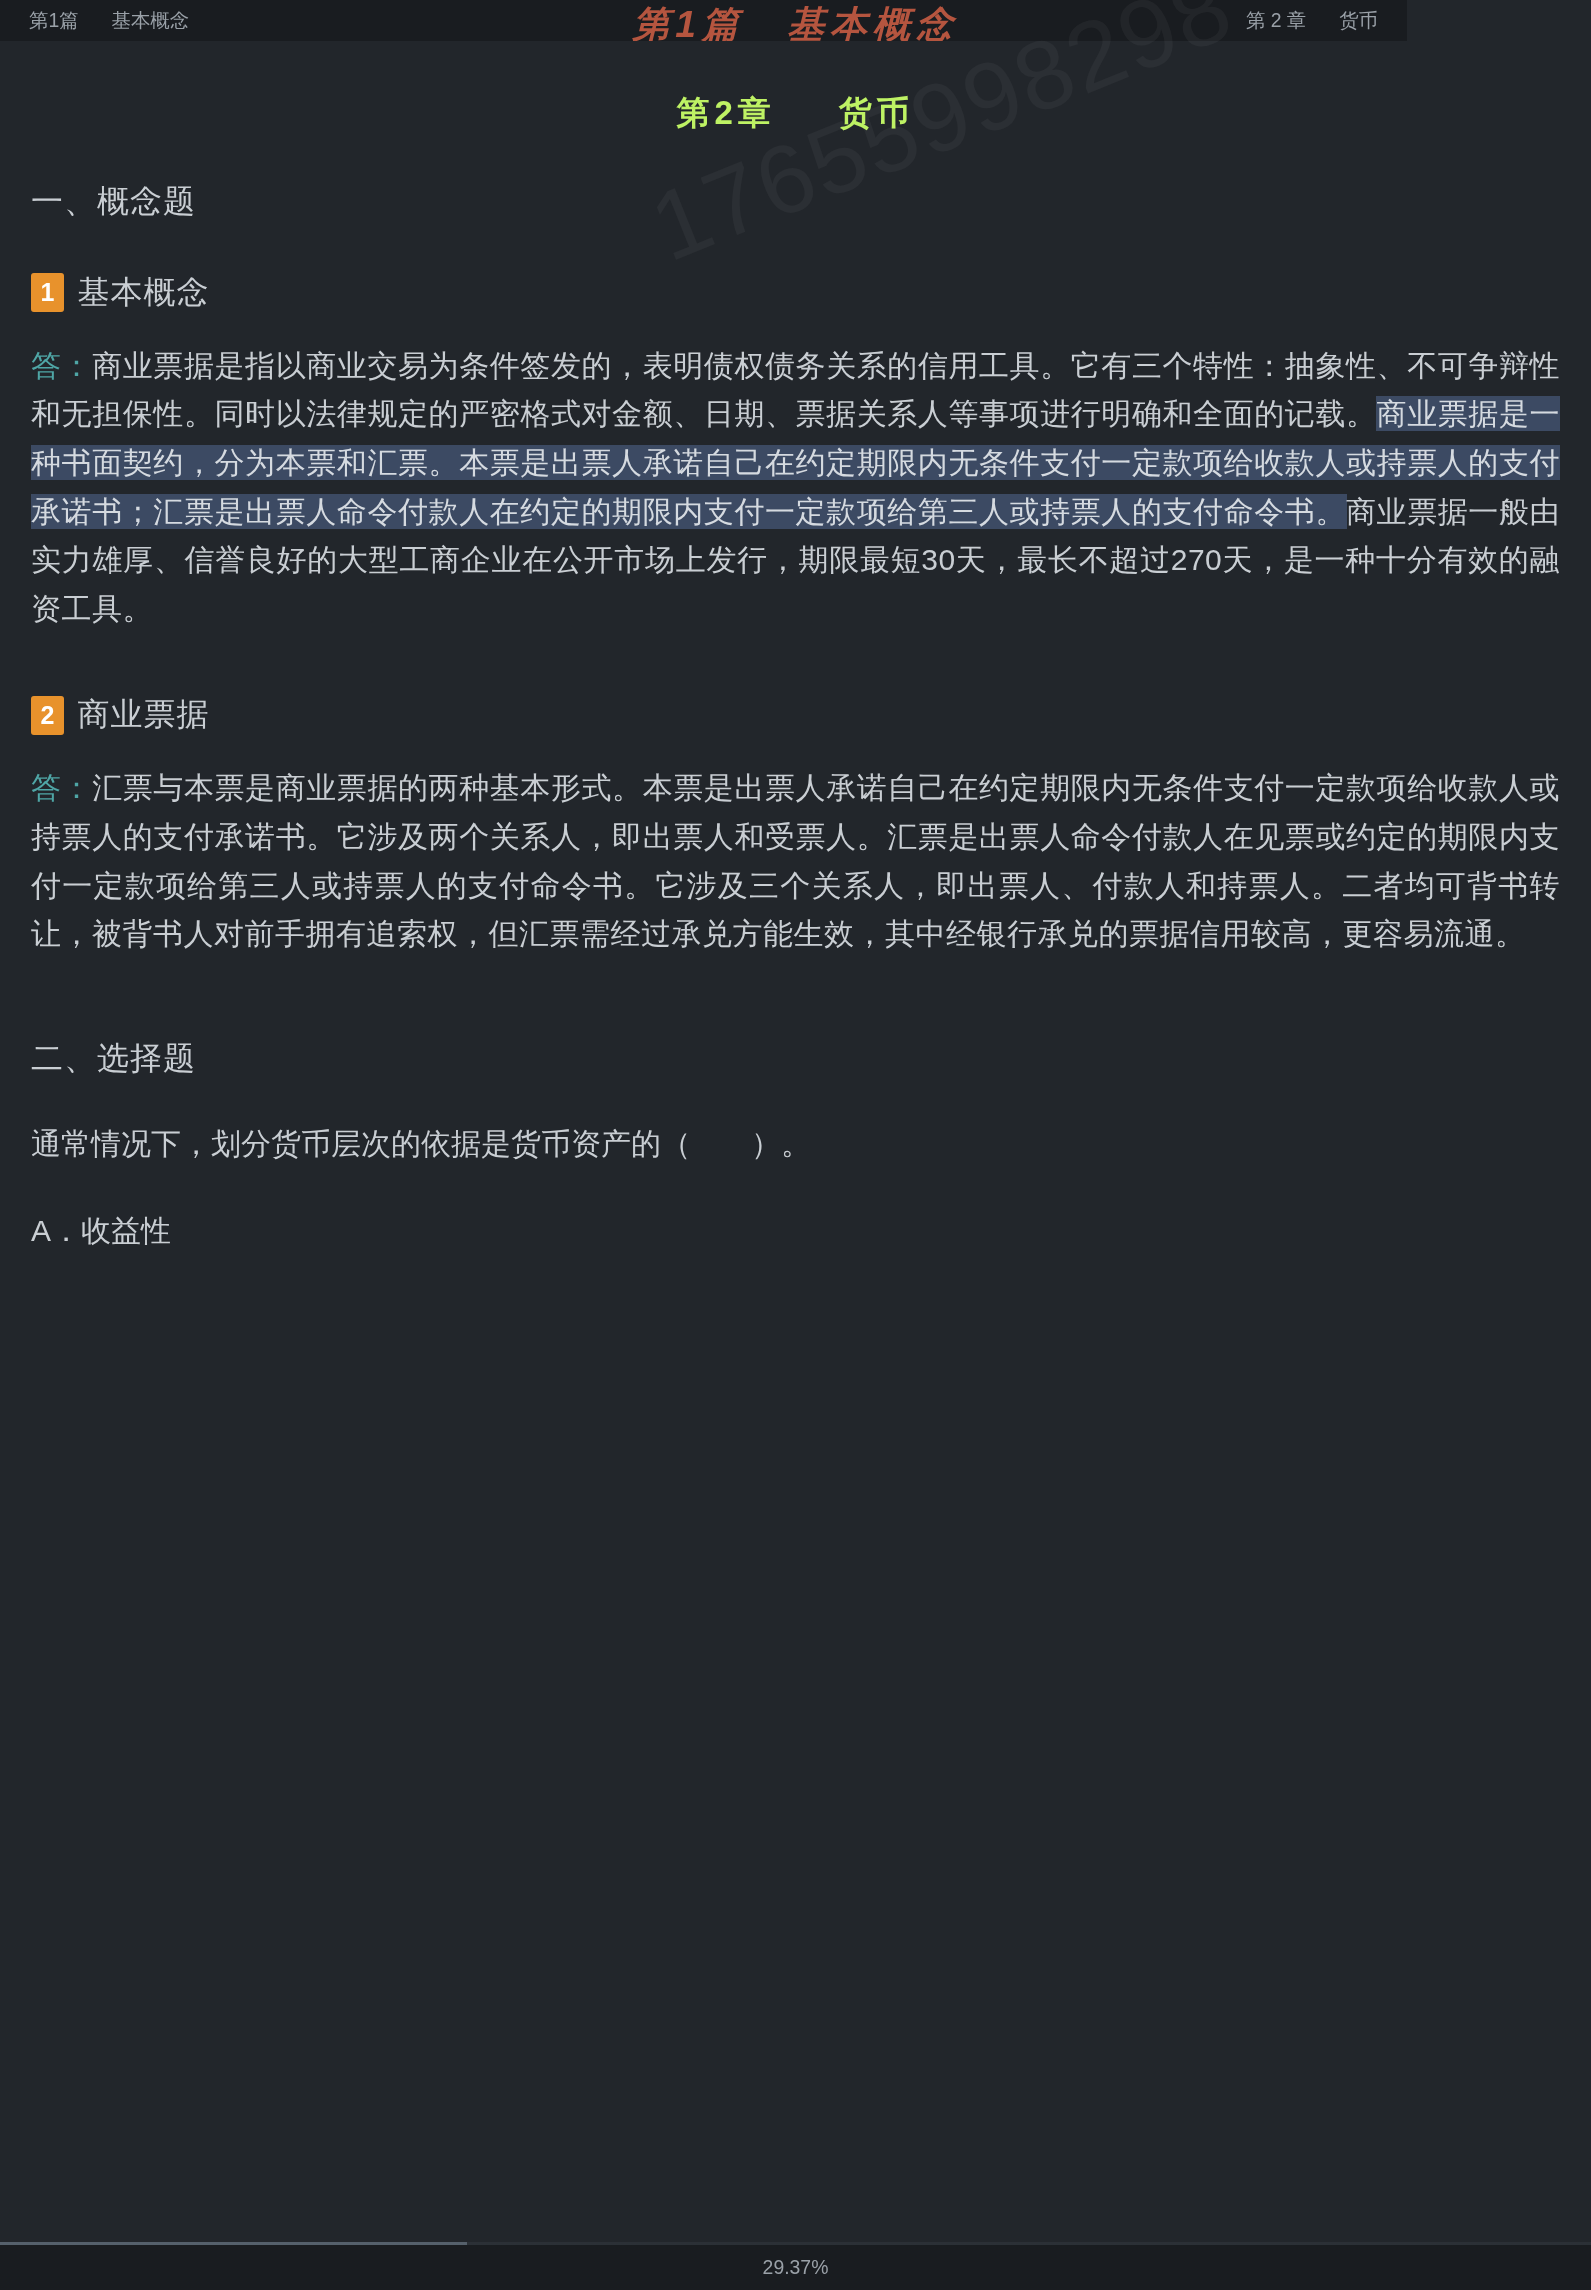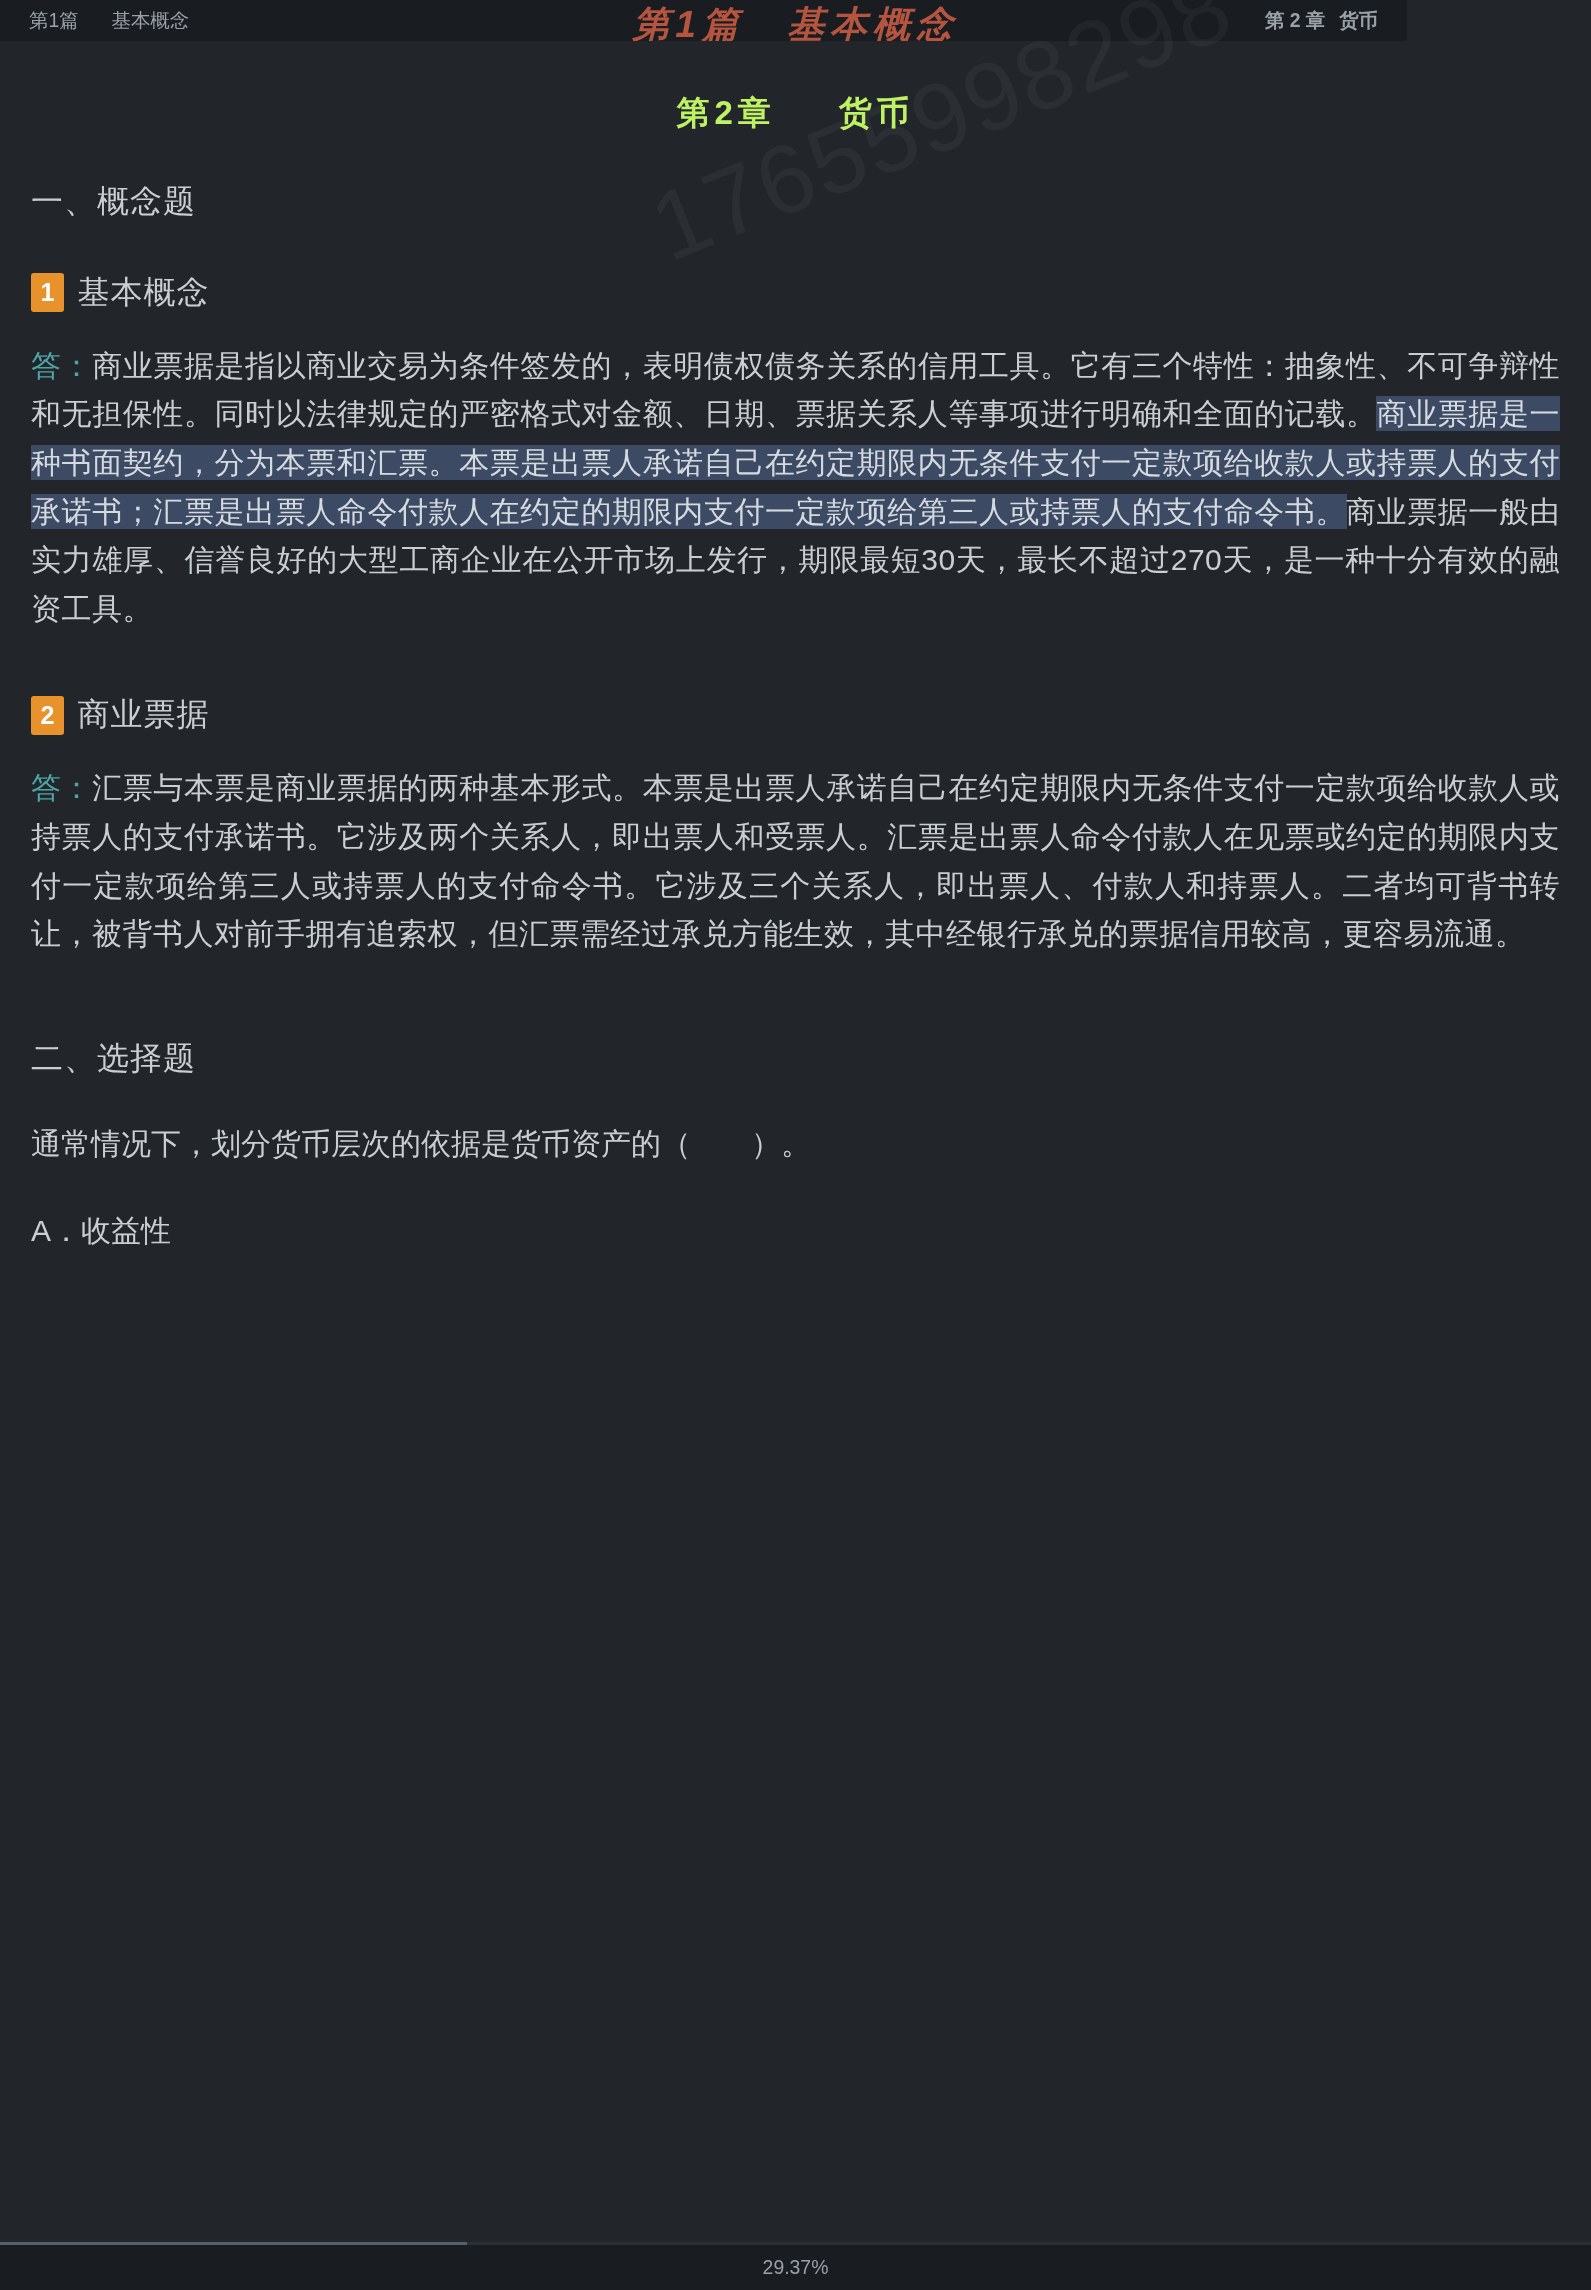--- a/index.html
+++ b/index.html
@@ -39,23 +39,22 @@
   }
   .topbar .left {
     display: flex;
     align-items: center;
     gap: 33px;
     white-space: nowrap;
   }
   .topbar .right {
     display: flex;
     align-items: flex-end;
-    gap: 14px;
+    gap: 33px;
     white-space: nowrap;
-    font-weight: bold;
   }
   
   .watermark {
     position: absolute;
     top: 180px;
     left: 636px;
     font-size: 97px;
     color: rgba(255,255,255,0.045);
     transform: rotate(-22deg);
     transform-origin: left top;

